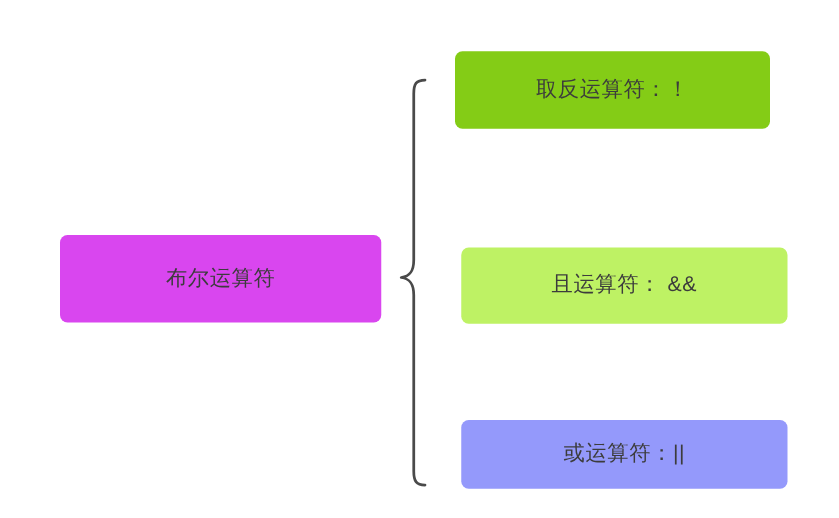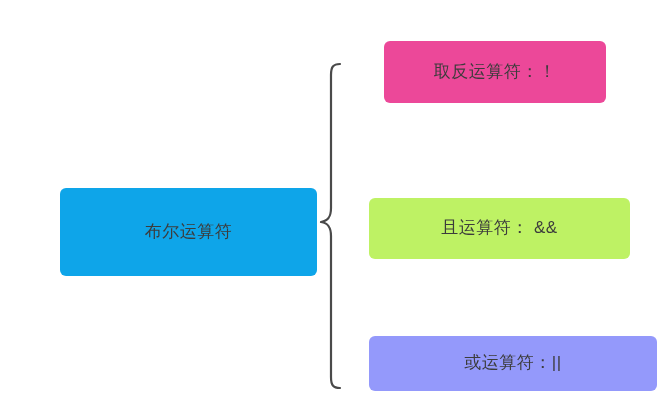--- a/index.html
+++ b/index.html
@@ -34,46 +34,46 @@
     color: #3c3c3c;
     font-size: 17px;
     letter-spacing: 0.5px;
     line-height: 1.2;
     text-align: center;
     white-space: pre;
   }
 
   
   #node-root {
-    left: 60px;
+    left: 48px;
     top: 188px;
     width: 257px;
-    height: 88px;
-    background: #0ea5e9;
+    height: 70px;
+    background: #d946ef;
   }
 
   
   #node-not {
-    left: 384px;
+    left: 364px;
     top: 41px;
-    width: 222px;
+    width: 252px;
     height: 62px;
-    background: #ec4899;
+    background: #84cc16;
   }
   #node-and {
     left: 369px;
     top: 198px;
     width: 261px;
     height: 61px;
     background: #bef264;
   }
   #node-or {
     left: 369px;
     top: 336px;
-    width: 288px;
+    width: 261px;
     height: 55px;
     background: #9499fb;
   }
 
   
   #brace-connector {
     position: absolute;
     left: 306px;
     top: 62px;
     width: 36px;

